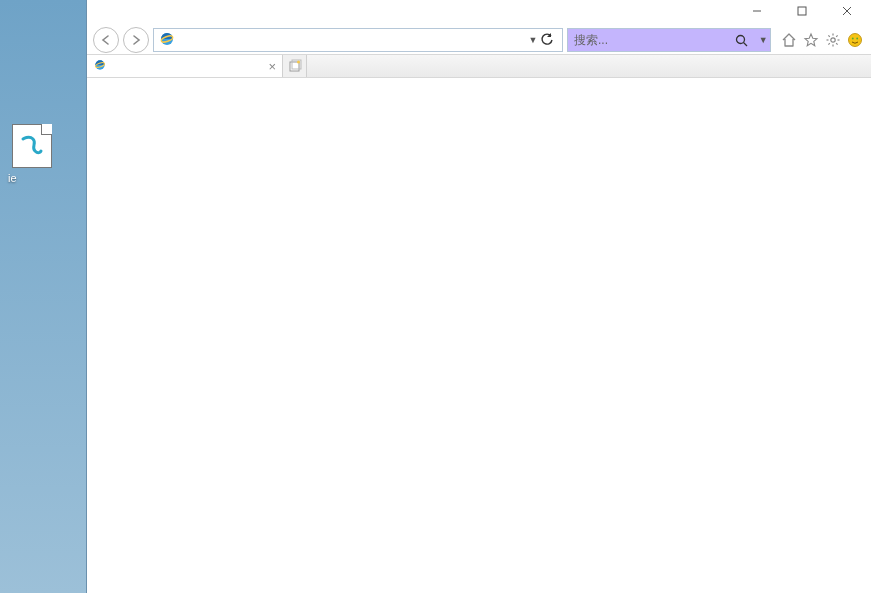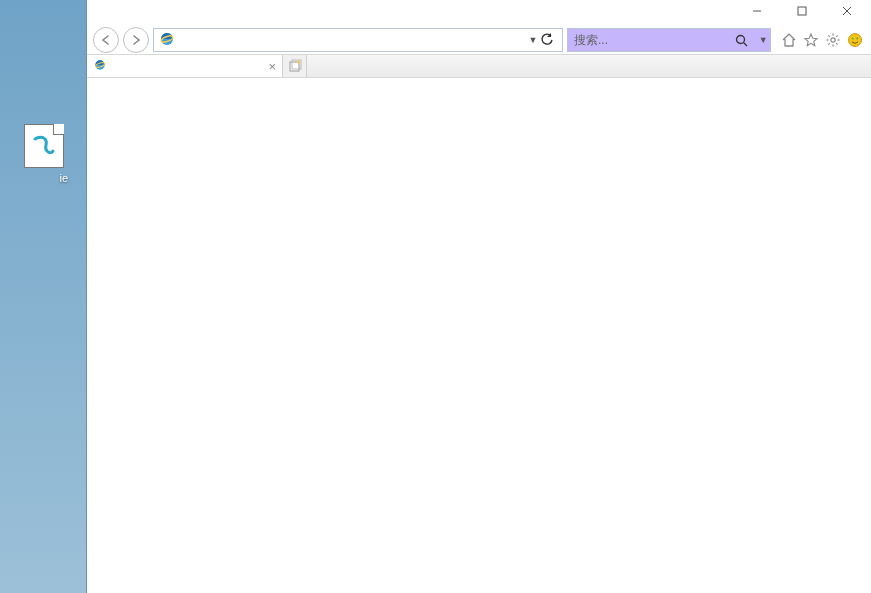--- a/index.html
+++ b/index.html
@@ -5,22 +5,22 @@
 * { box-sizing: border-box; margin: 0; padding: 0; }
 body {
   width: 871px; height: 593px;
   font-family: "Segoe UI", Tahoma, sans-serif;
   font-size: 12px;
   background: linear-gradient(to bottom, #6fa3c7 0%, #9cc0d8 100%);
   overflow: hidden; position: relative;
 }
 .desktop { position: absolute; inset: 0; }
 .desktop-icon {
-  position: absolute; left: 20px; top: 124px;
-  width: 48px; text-align: right; cursor: pointer;
+  position: absolute; left: 8px; top: 124px;
+  width: 48px; text-align: left; cursor: pointer;
 }
 .desktop-icon .iconbox {
   width: 40px; height: 44px; margin: 0 auto 4px;
   background: #fff; border: 1px solid #777;
   display: flex; align-items: center; justify-content: center;
   position: relative;
 }
 .desktop-icon .iconbox::before {
   content: ""; position: absolute; top: -1px; right: -1px;
   width: 10px; height: 10px; background: #fff;

